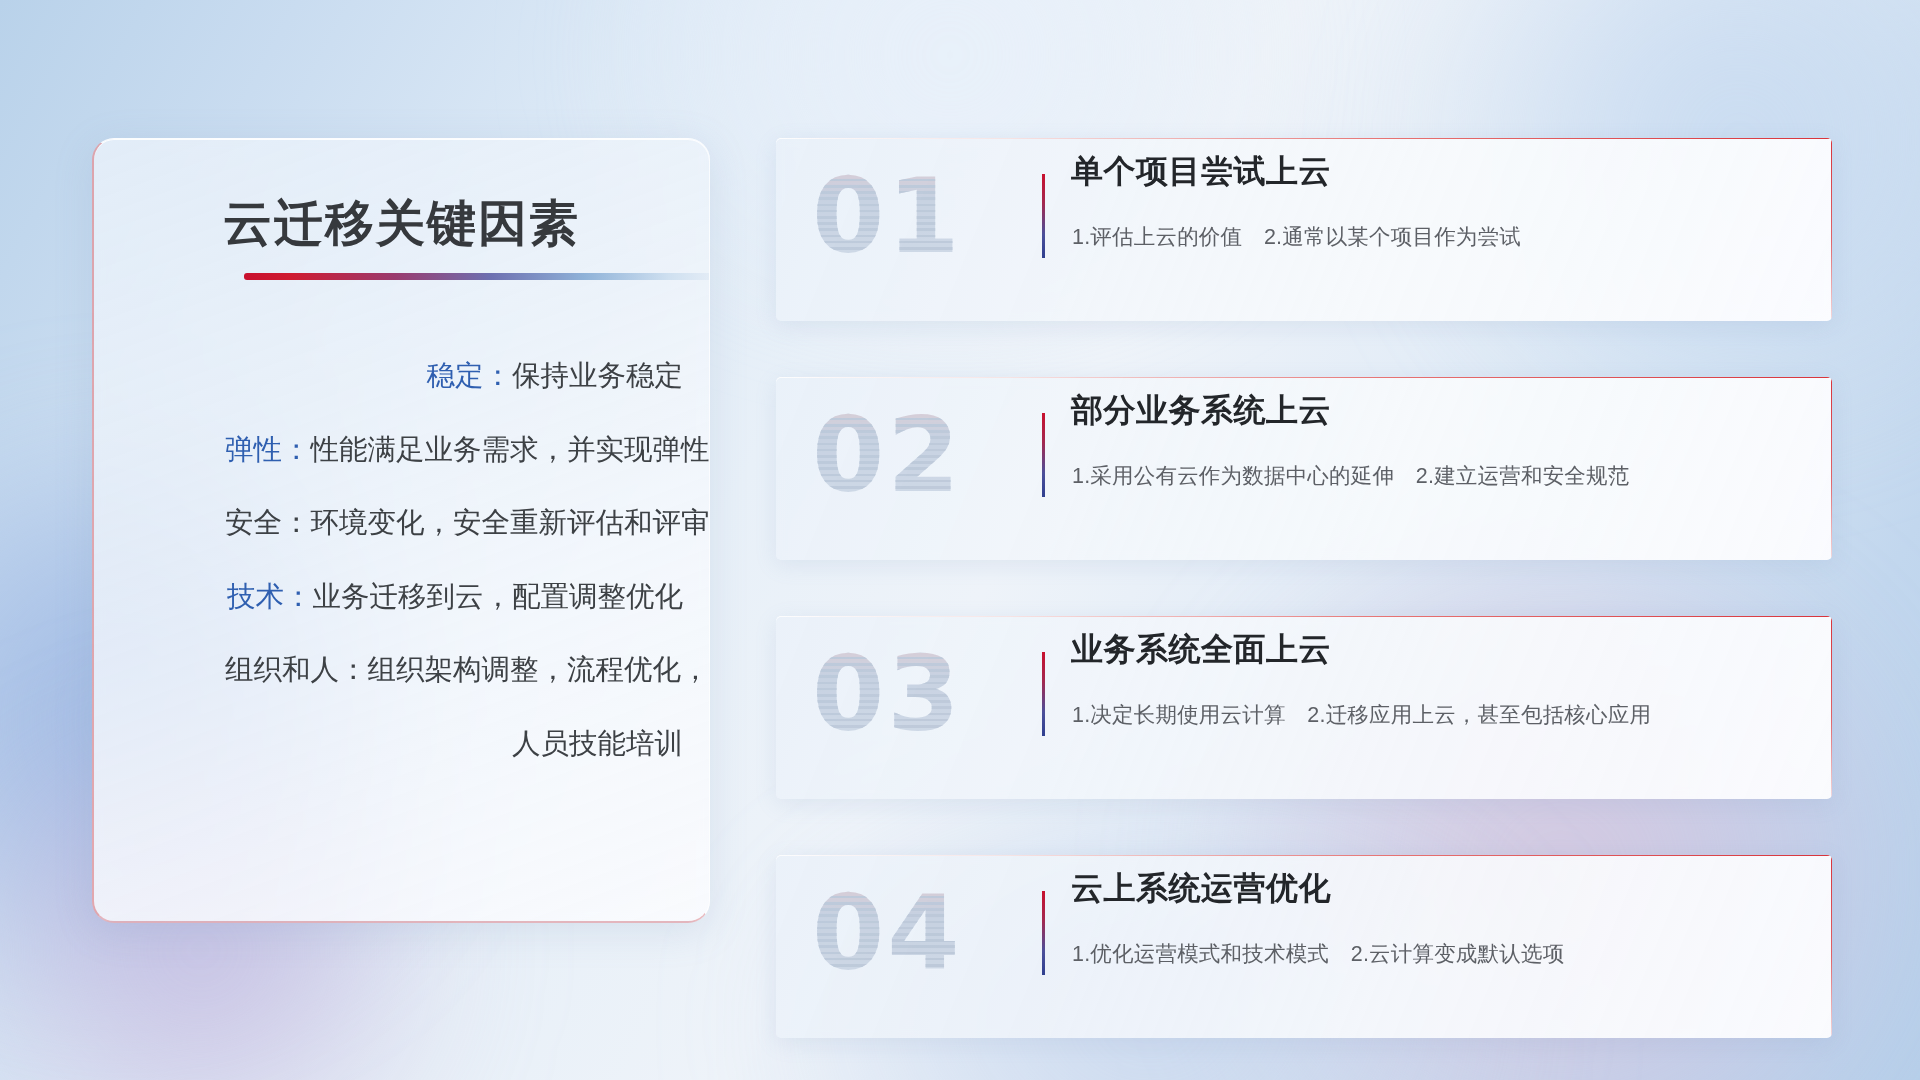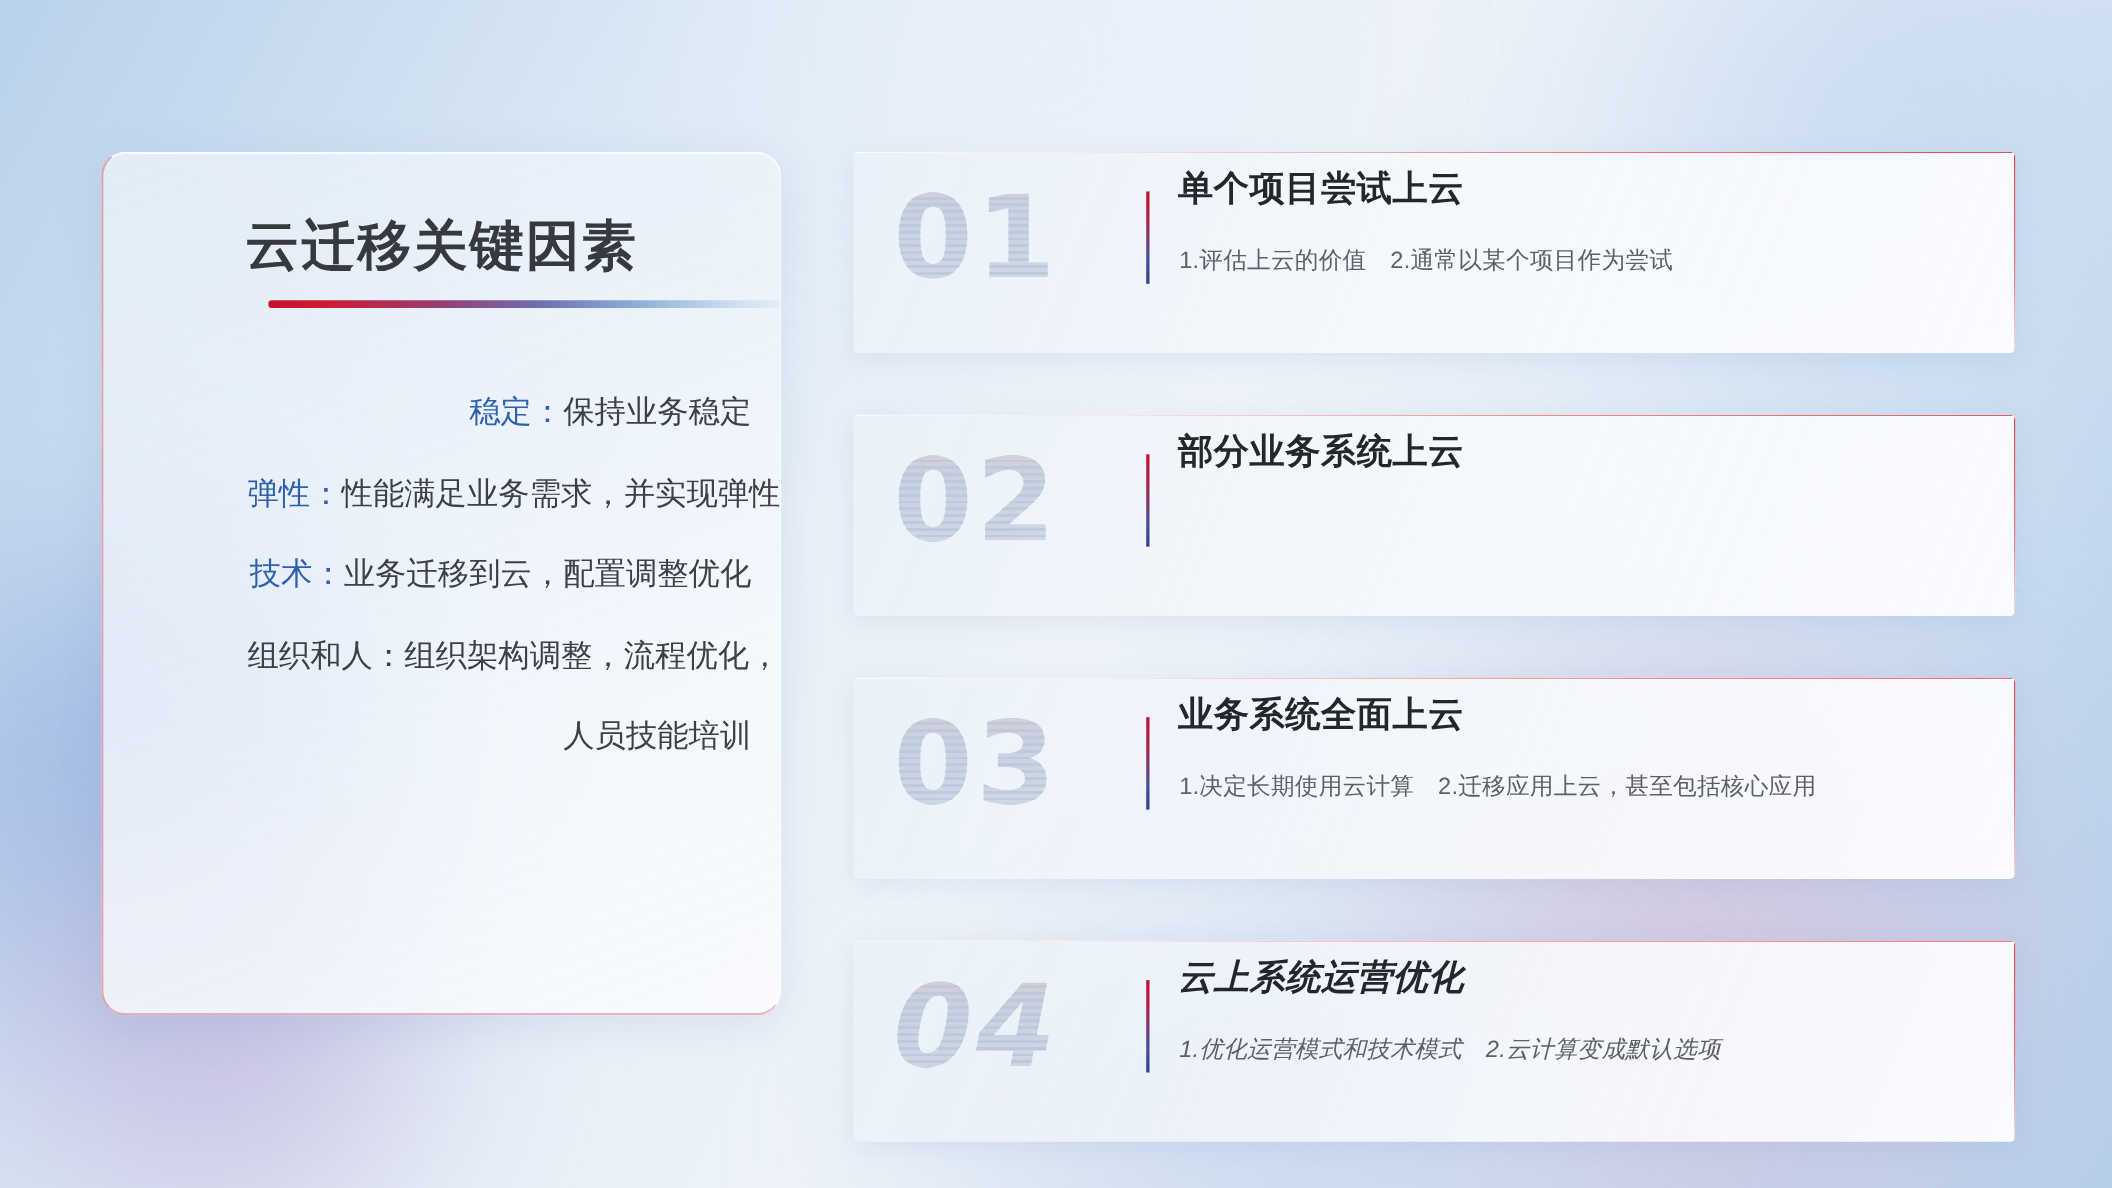--- a/index.html
+++ b/index.html
@@ -93,21 +93,21 @@
     border-radius: 5px;
     background: linear-gradient(112deg,
         rgba(234,241,249,0.78) 0%,
         rgba(242,246,251,0.80) 30%,
         rgba(249,251,253,0.88) 60%,
         rgba(253,253,255,0.95) 100%);
     box-shadow: 0 5px 22px rgba(120,150,190,0.14), inset 0 1px 0 rgba(255,255,255,0.85);
     backdrop-filter: blur(5px);
     overflow: hidden;
   }
-  .card:last-child { margin-bottom: 6px; font-style: italic; }
+  .card:last-child { margin-bottom: 6px; }
   .card-edge {
     position: absolute; inset: 0; border-radius: 5px;
     pointer-events: none;
     border: 1.5px solid transparent;
     border-top-color: rgba(225,120,120,0.0);
   }
   .card-edge::before {
     content: ""; position: absolute; left: 0; right: 0; top: -1.5px; height: 1.8px;
     background: linear-gradient(90deg, rgba(226,236,246,0) 0%, rgba(232,180,180,0.35) 22%, rgba(226,90,90,0.85) 58%, #d8343c 100%);
   }
@@ -166,40 +166,42 @@
   <div class="glow glow-f"></div>
 </div>
 
 <div id="left-panel">
   <div id="panel-title">云迁移关键因素</div>
   <div id="panel-underline"></div>
   <div id="panel-list">
 
   <div class="kv-line"><span class="kv-key-blue">稳定：</span><span>保持业务稳定</span></div>
       <div class="kv-line"><span class="kv-key-blue">弹性：</span><span>性能满足业务需求，并实现弹性</span></div>
+      <div class="kv-line"><span class="kv-key-dark">安全：</span><span>环境变化，安全重新评估和评审</span></div>
       <div class="kv-line"><span class="kv-key-blue">技术：</span><span>业务迁移到云，配置调整优化</span></div>
       <div class="kv-line"><span class="kv-key-dark">组织和人：</span><span>组织架构调整，流程优化，</span></div>
       <div class="kv-line"><span class="kv-key-dark"></span><span>人员技能培训</span></div>
     </div>
 </div>
 
 <div id="cards">
 
 <div class="card">
       <div class="card-edge"></div>
       <div class="card-num">01</div>
       <div class="card-divider"></div>
       <div class="card-title">单个项目尝试上云</div>
       <div class="card-desc">1.评估上云的价值　2.通常以某个项目作为尝试</div>
     </div>
     <div class="card">
       <div class="card-edge"></div>
       <div class="card-num">02</div>
       <div class="card-divider"></div>
       <div class="card-title">部分业务系统上云</div>
+      <div class="card-desc">1.采用公有云作为数据中心的延伸　2.建立运营和安全规范</div>
     </div>
     <div class="card">
       <div class="card-edge"></div>
       <div class="card-num">03</div>
       <div class="card-divider"></div>
       <div class="card-title">业务系统全面上云</div>
       <div class="card-desc">1.决定长期使用云计算　2.迁移应用上云，甚至包括核心应用</div>
     </div>
     <div class="card">
       <div class="card-edge"></div>

